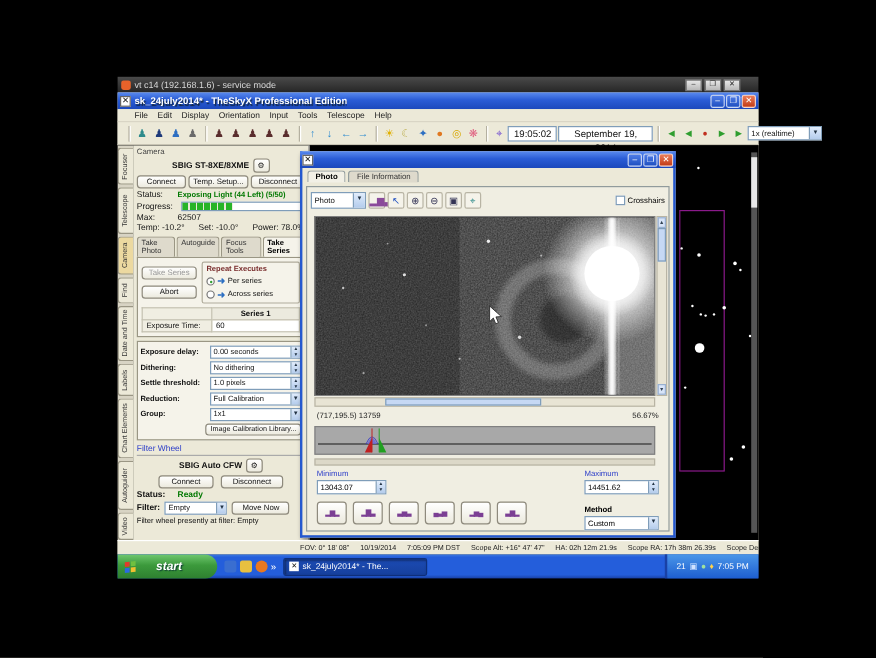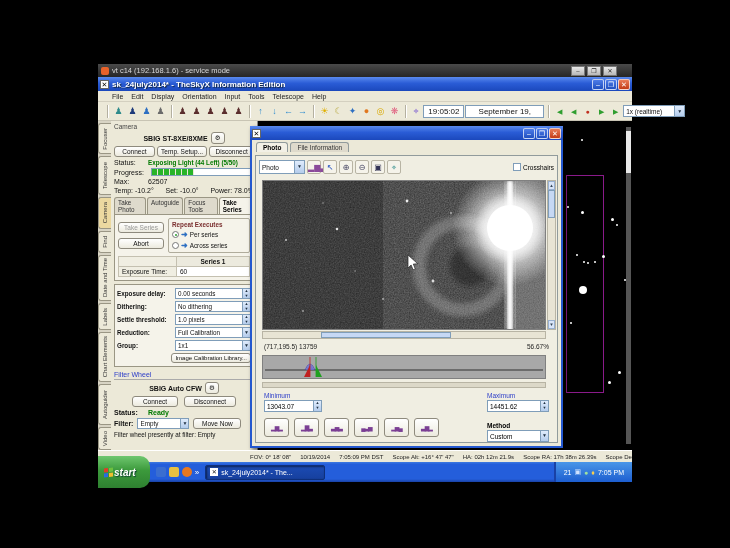--- a/index.html
+++ b/index.html
@@ -102,21 +102,21 @@
   .hist-scroll { position:absolute; left:6px; top:226px; width:284px; height:6px; background:#dcd8c8; border:1px solid #b8b4a4; }
   .lbl-blue { color:#2b3cc8; font-size:6.5px; }
   .minmax { position:absolute; font-size:6.5px; }
   .mini-field { display:flex; background:#fff; border:1px solid #7f9db9; height:12px; width:58px; align-items:center; font-size:6.5px; padding-left:2px; margin-top:1px; }
   .presets { position:absolute; left:8px; top:262px; display:flex; gap:5px; }
   .preset { width:25px; height:19px; border:1px solid #8e8a7d; border-radius:3px; background:linear-gradient(#fff,#eceade); color:#7b3f94; font-size:6px; line-height:18px; text-align:center; letter-spacing:-1px; }
 
   
   .statusbar { position:absolute; left:0; bottom:0; right:0; height:12px; background:#ece9d8; border-top:1px solid #fff; display:flex; align-items:center; gap:9px; padding-left:152px; font-size:6px; color:#222; white-space:nowrap; overflow:hidden; }
   .taskbar { position:absolute; left:0; bottom:0; right:0; height:20px; background:linear-gradient(#3e7ae0,#245edb 12%,#245edb 85%,#1941a5); display:flex; align-items:center; }
-  .startbtn { height:32px; padding:0 14px 0 6px; background:linear-gradient(#6fc76f,#3c9a3c 45%,#2e8030); border-radius:0 10px 10px 0; display:flex; align-items:center; gap:1px; color:#fff; font-size:10px; font-weight:bold; font-style:italic; text-shadow:1px 1px 1px #143; }
+  .startbtn { height:20px; padding:0 29px 0 6px; background:linear-gradient(#6fc76f,#3c9a3c 45%,#2e8030); border-radius:0 10px 10px 0; display:flex; align-items:center; gap:17px; color:#fff; font-size:10px; font-weight:bold; font-style:italic; text-shadow:1px 1px 1px #143; }
   .flag { width:9px; height:9px; display:grid; grid-template-columns:4px 4px; grid-template-rows:4px 4px; gap:1px; transform:skewY(-6deg); }
   .flag i { display:block; } .f1{background:#e23a2a;} .f2{background:#6fc040;} .f3{background:#2a6ae2;} .f4{background:#f0c030;}
   .qlaunch { display:flex; align-items:center; gap:3px; padding:0 6px; }
   .qicon { width:10px; height:10px; border-radius:2px; }
   .taskitem { display:flex; align-items:center; gap:3px; height:15px; width:120px; background:linear-gradient(#1c4bb4,#16409e); border:1px solid #0e2f7a; border-radius:2px; color:#fff; font-size:7px; padding:0 4px; box-shadow:inset 1px 1px 2px rgba(0,0,0,.5); }
   .tray { margin-left:auto; height:20px; display:flex; align-items:center; gap:3px; padding:0 8px 0 8px; background:linear-gradient(#4a96e8,#1d5ed0); border-left:2px solid #1941a5; color:#fff; font-size:7px; }
   .tray .ticon2 { font-size:7px; }
 </style>
 </head>
 <body>
@@ -130,21 +130,21 @@
       <span class="vnc-btn">❐</span>
       <span class="vnc-btn">✕</span>
     </span>
   </div>
 
   <div class="desktop">
 
     <div class="tsx">
       <div class="titlebar">
         <span class="app-icon">✕</span>
-        <span class="win-title">sk_24july2014* - TheSkyX Information Edition</span>
+        <span class="win-title">sk_24july2014* - TheSkyX Professional Edition</span>
         <span class="win-btns">
           <span class="wbtn">–</span>
           <span class="wbtn">❐</span>
           <span class="wbtn close">✕</span>
         </span>
       </div>
 
       <div class="menubar">
         <span class="menu-item">File</span>
         <span class="menu-item">Edit</span>

